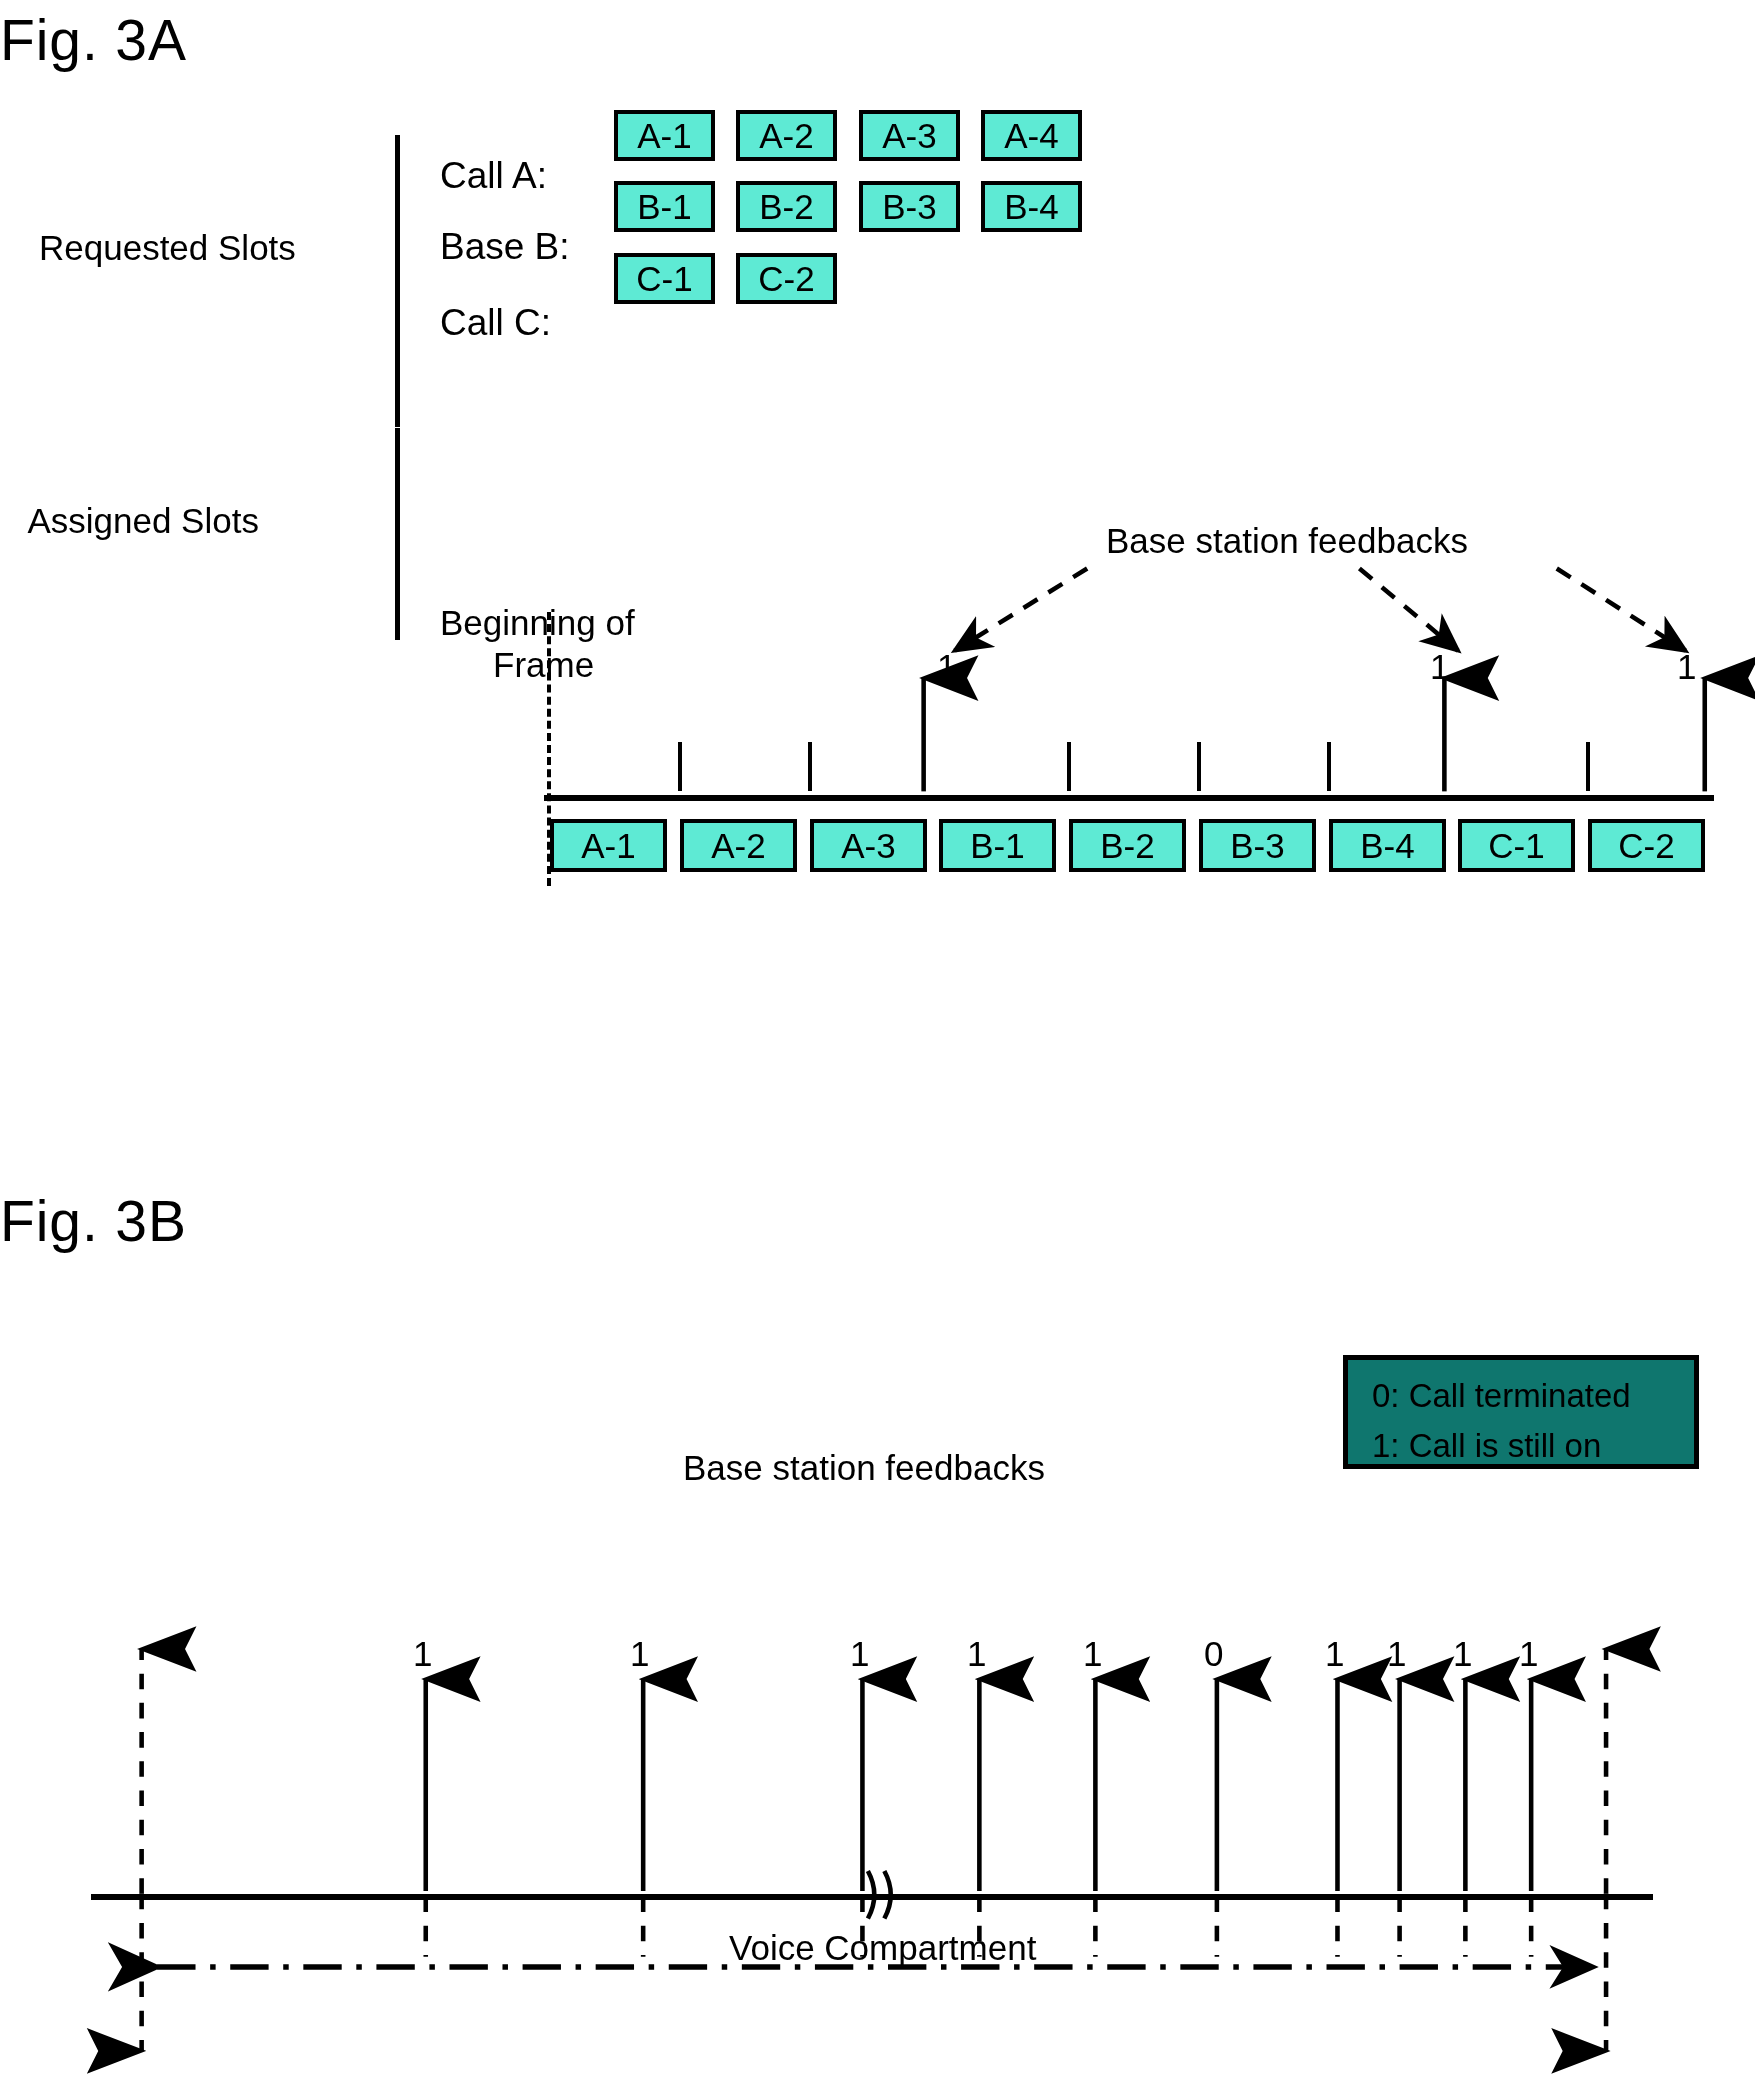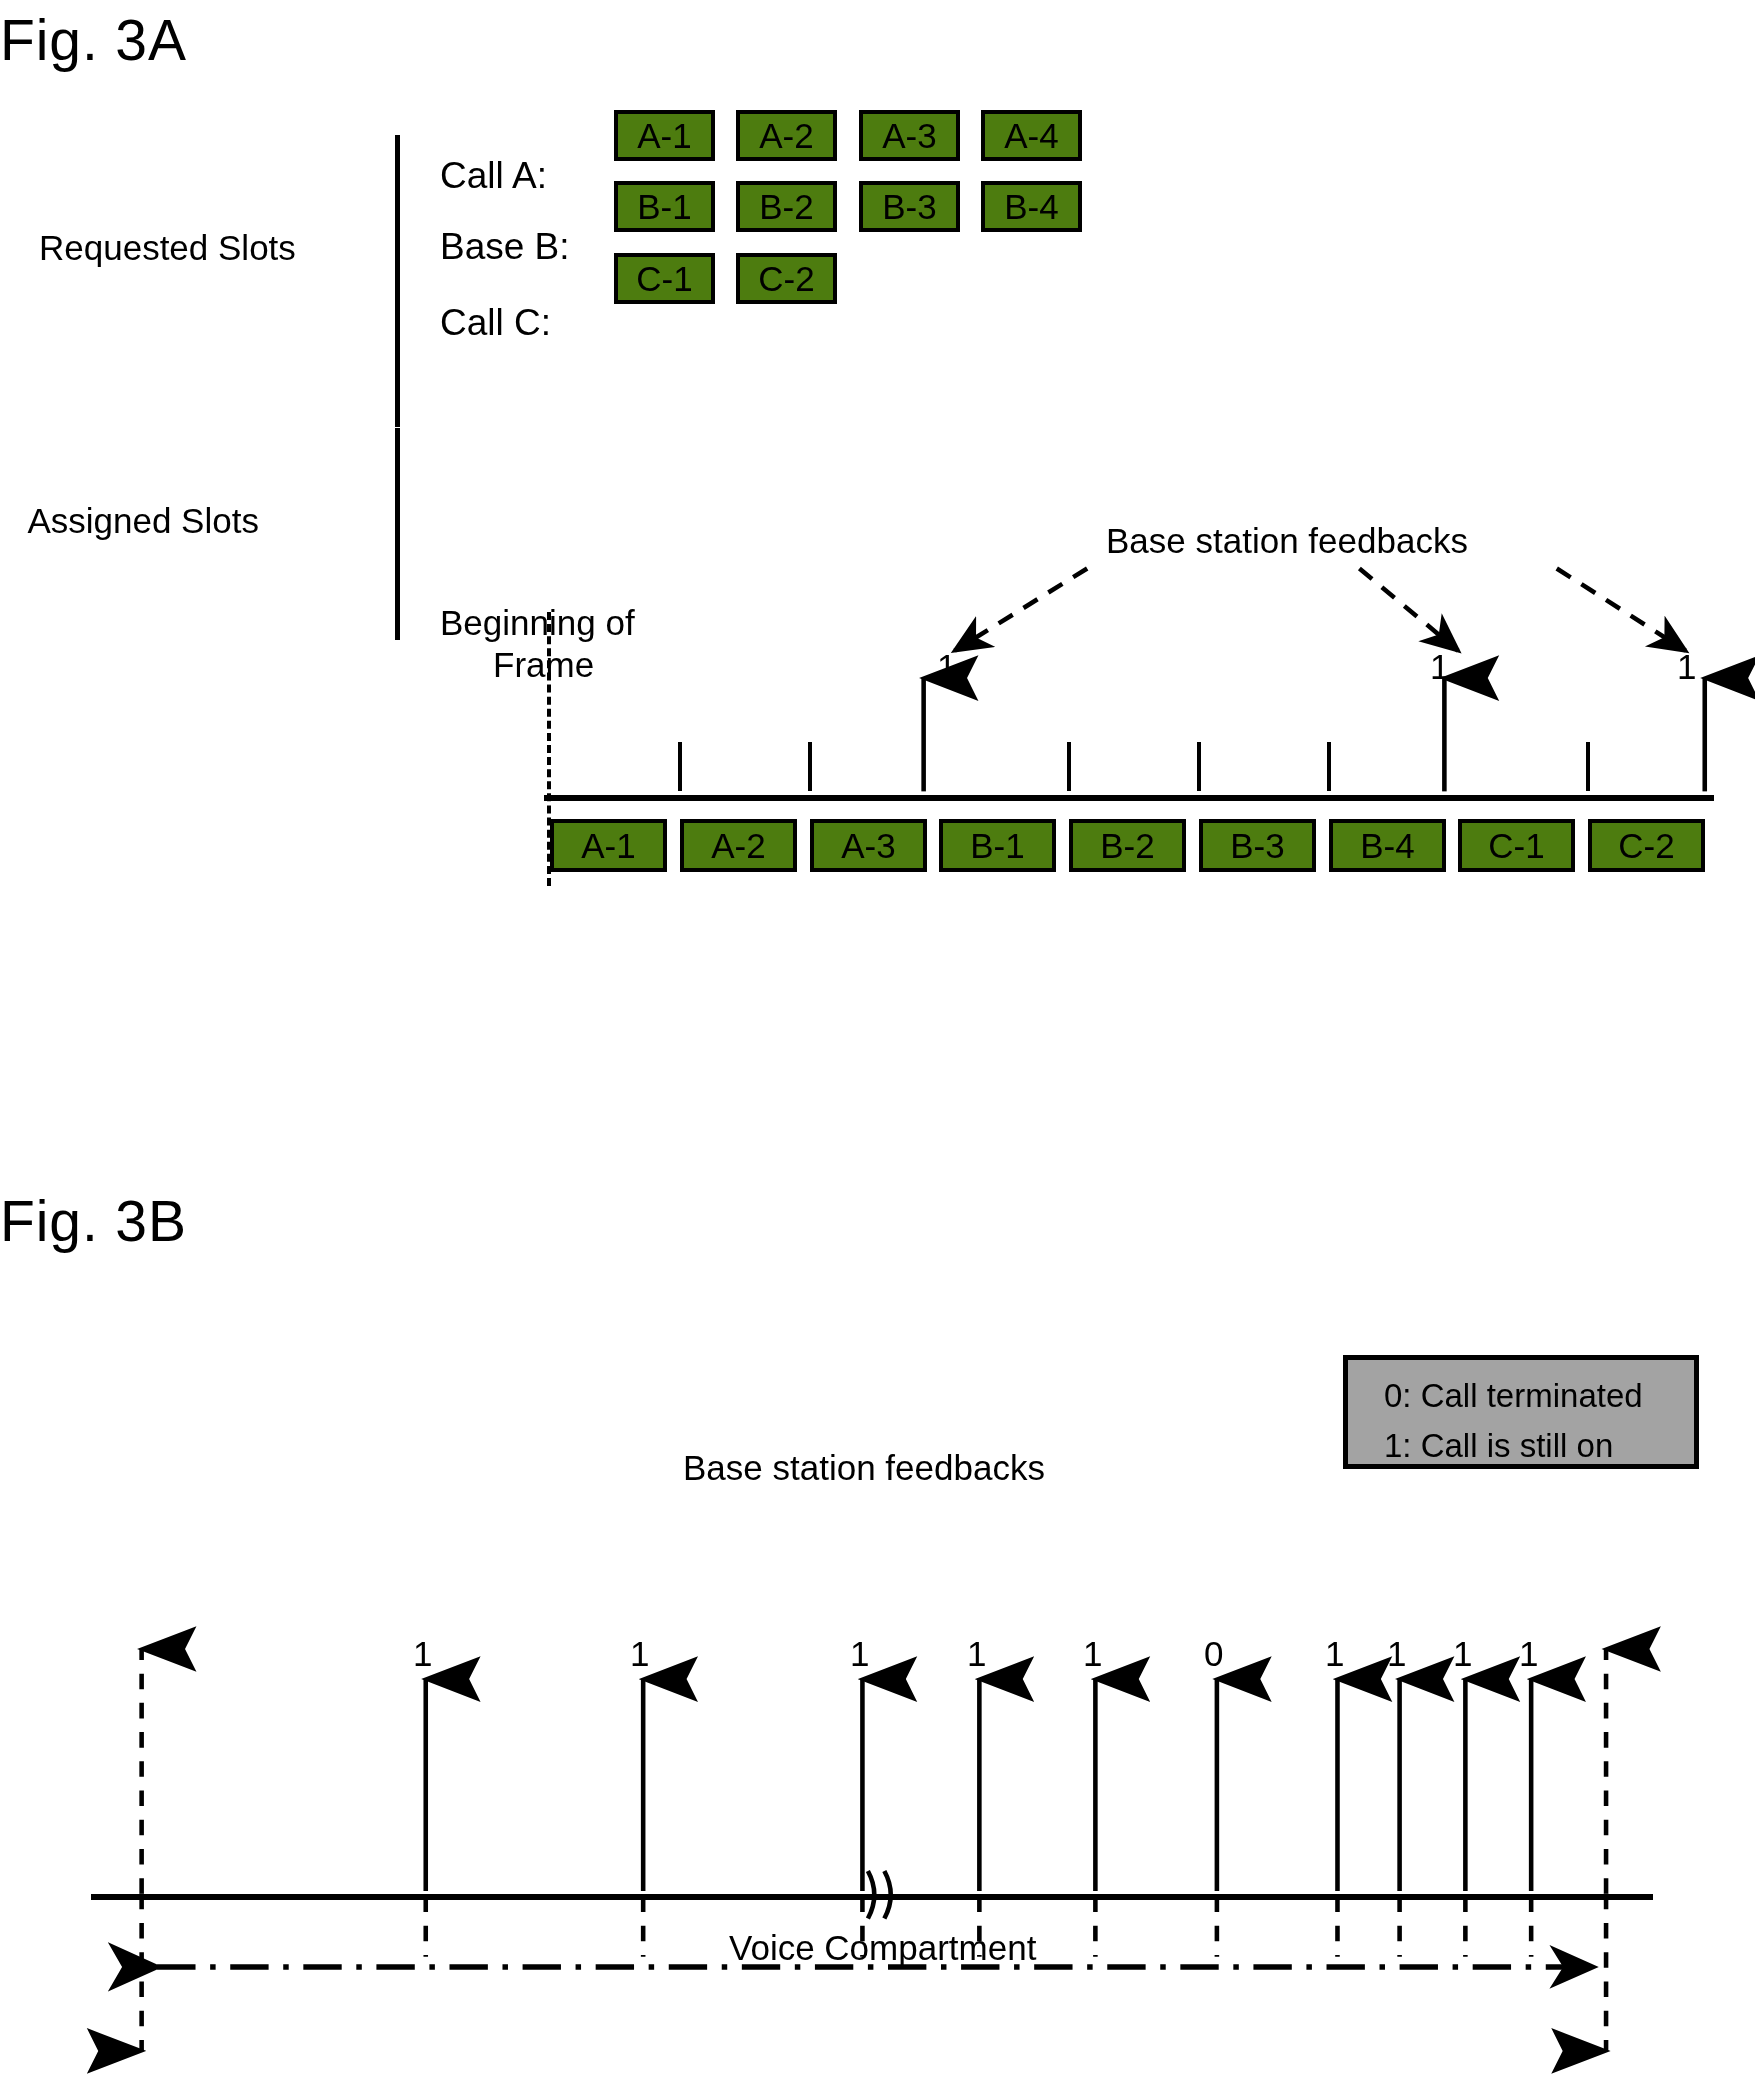--- a/index.html
+++ b/index.html
@@ -16,36 +16,36 @@
   #fig3b-title{top:1188px;}
 
   .section-label{
     position:absolute;font-size:35px;font-weight:400;white-space:nowrap;
   }
   .vbar{position:absolute;background:#000;width:4.6px;}
 
   .row-label{position:absolute;font-size:37px;white-space:nowrap;margin-top:40px;}
 
   .slot{
-    position:absolute;border:4.6px solid #000;background:#4d7c0f;
+    position:absolute;border:4.6px solid #000;background:#5eead4;
     display:flex;align-items:center;justify-content:center;
     font-size:35px;line-height:1;box-sizing:border-box;
   }
 
   .hline{position:absolute;background:#000;height:6.4px;}
   .tick{position:absolute;background:#000;width:3.7px;}
   .vdash{position:absolute;border-left:4.6px dashed #000;}
 
   .digit{position:absolute;font-size:35px;line-height:1;}
 
   .note{position:absolute;font-size:35px;white-space:nowrap;}
 
   .legend-box{
-    position:absolute;border:5.5px solid #000;background:#a3a3a3;
-    box-sizing:border-box;padding:11px 36px;
+    position:absolute;border:5.5px solid #000;background:#0f766e;
+    box-sizing:border-box;padding:11px 24px;
   }
   .legend-line{font-size:33px;line-height:1.5;white-space:nowrap;}
 
   svg.overlay{position:absolute;left:0;top:0;pointer-events:none;}
 </style>
 </head>
 <body>
 
 <div class="fig-title" id="fig3a-title">Fig. 3A</div>
 

